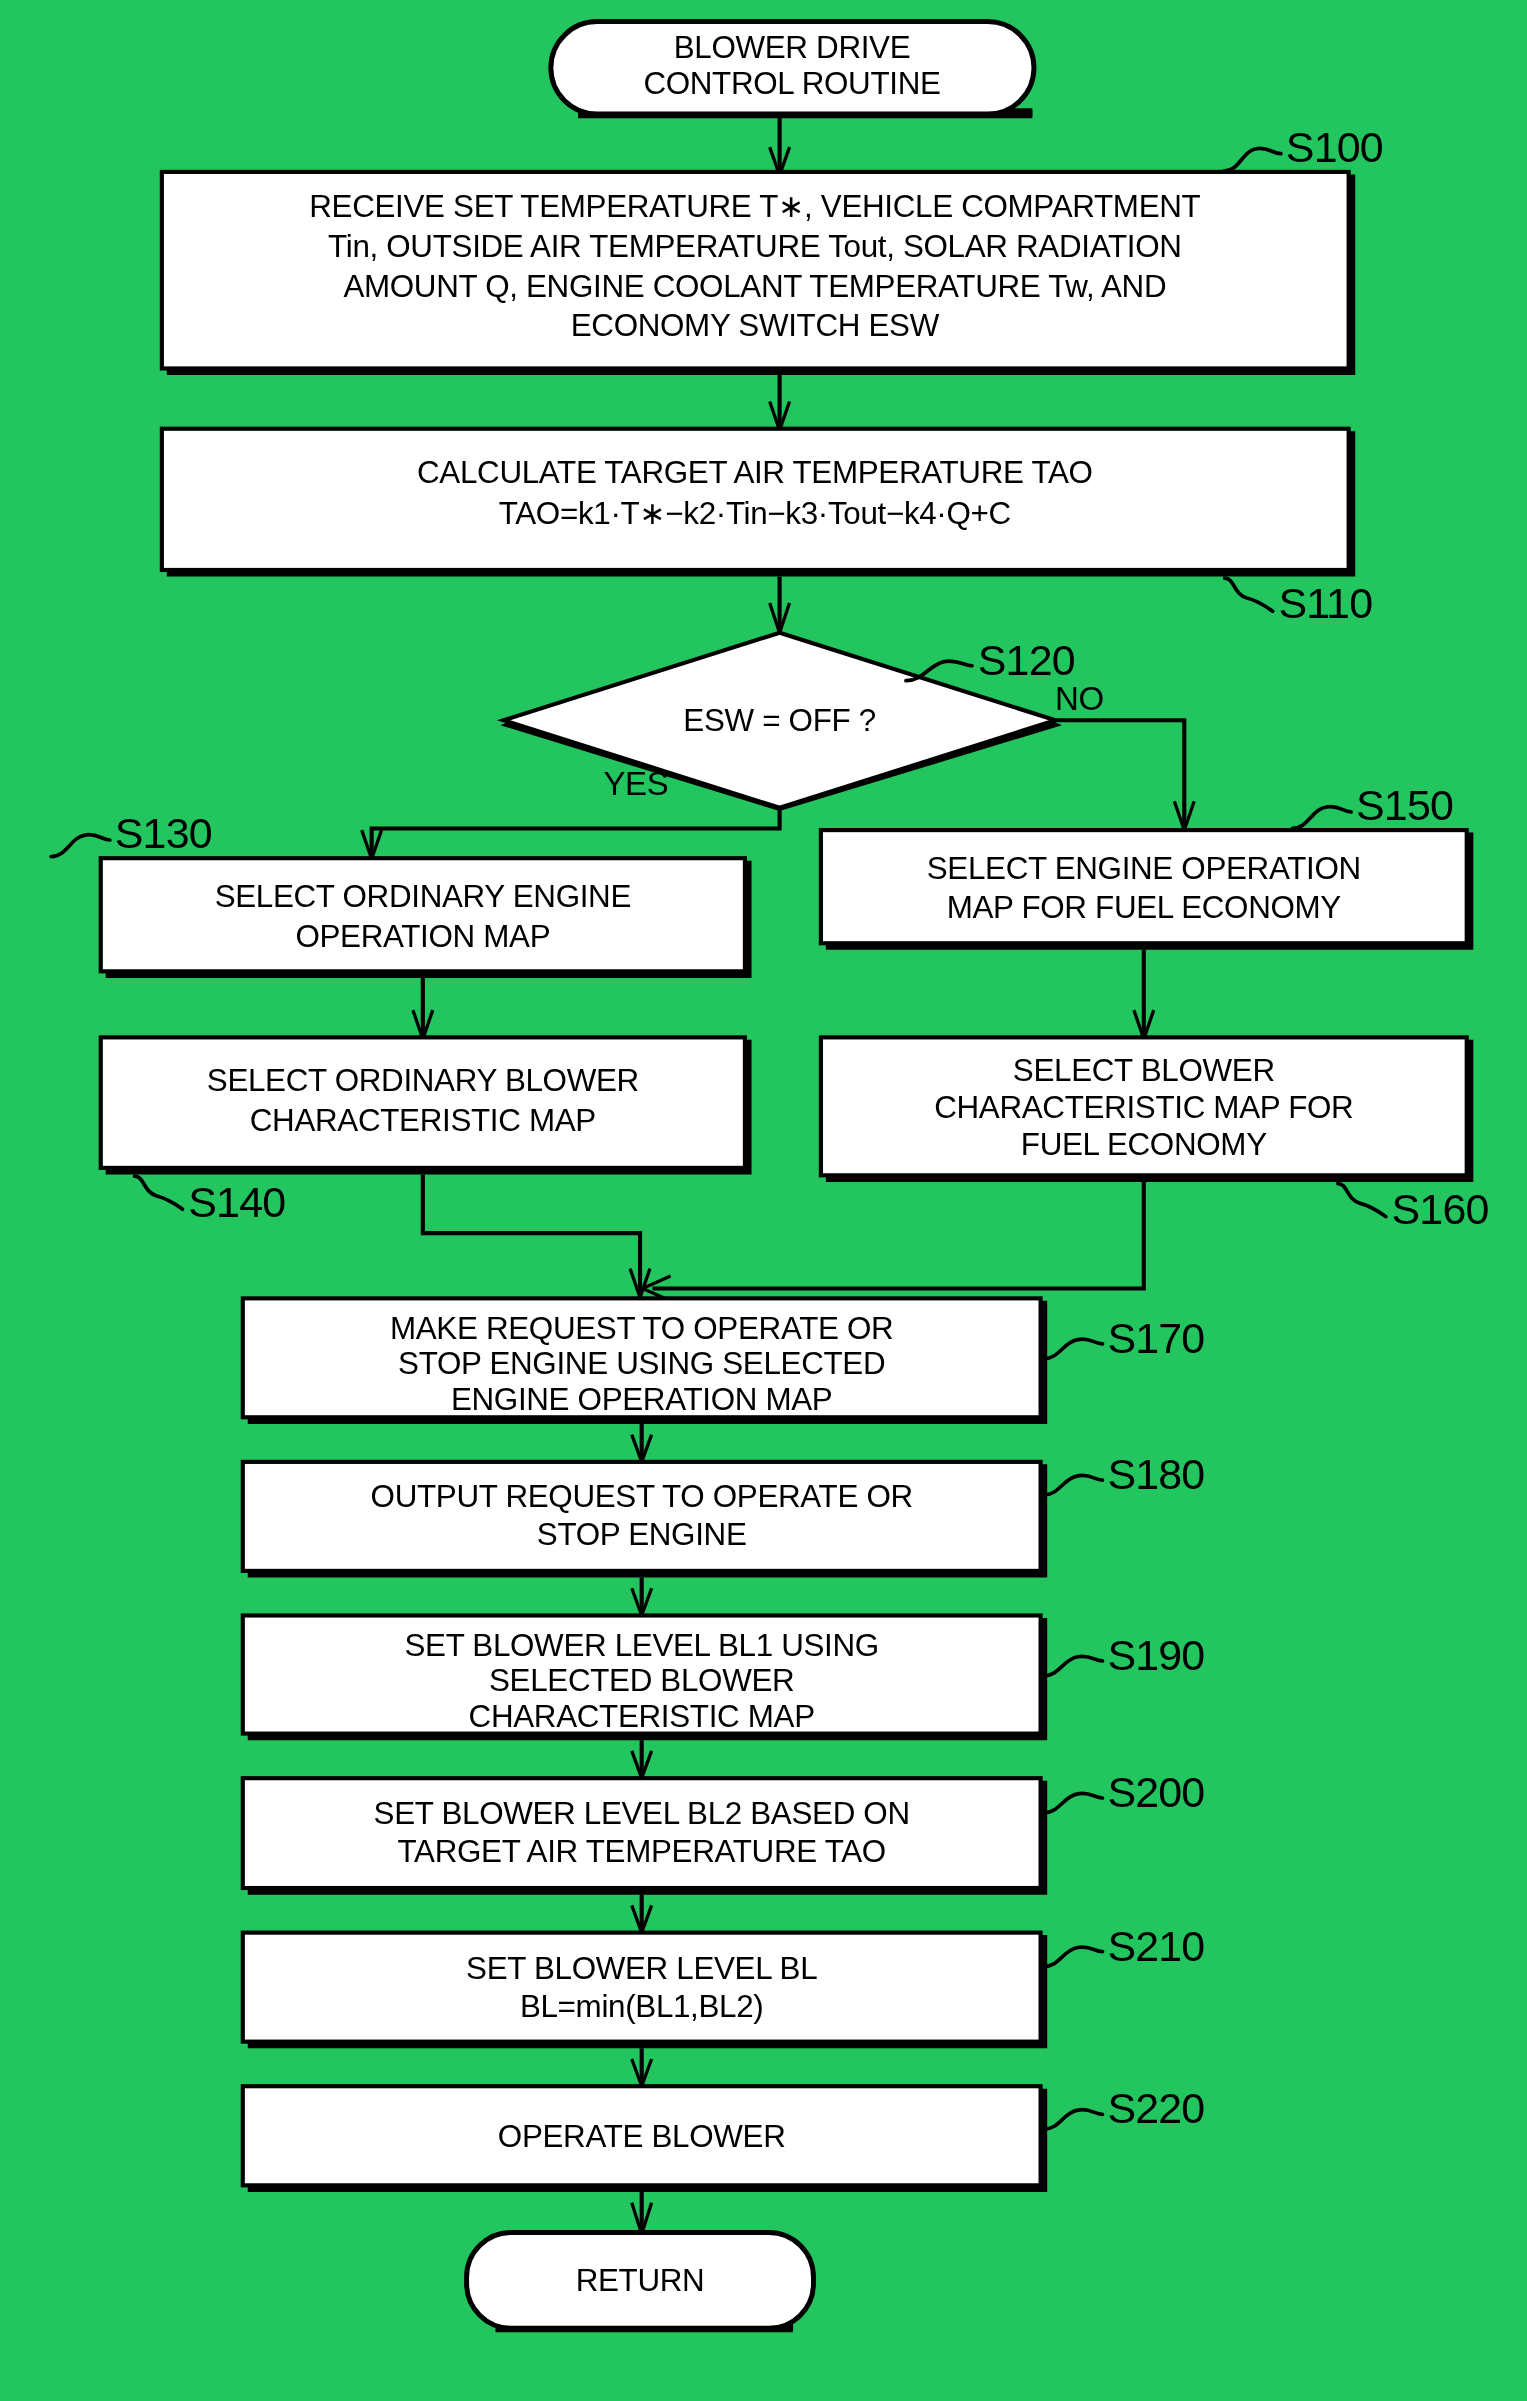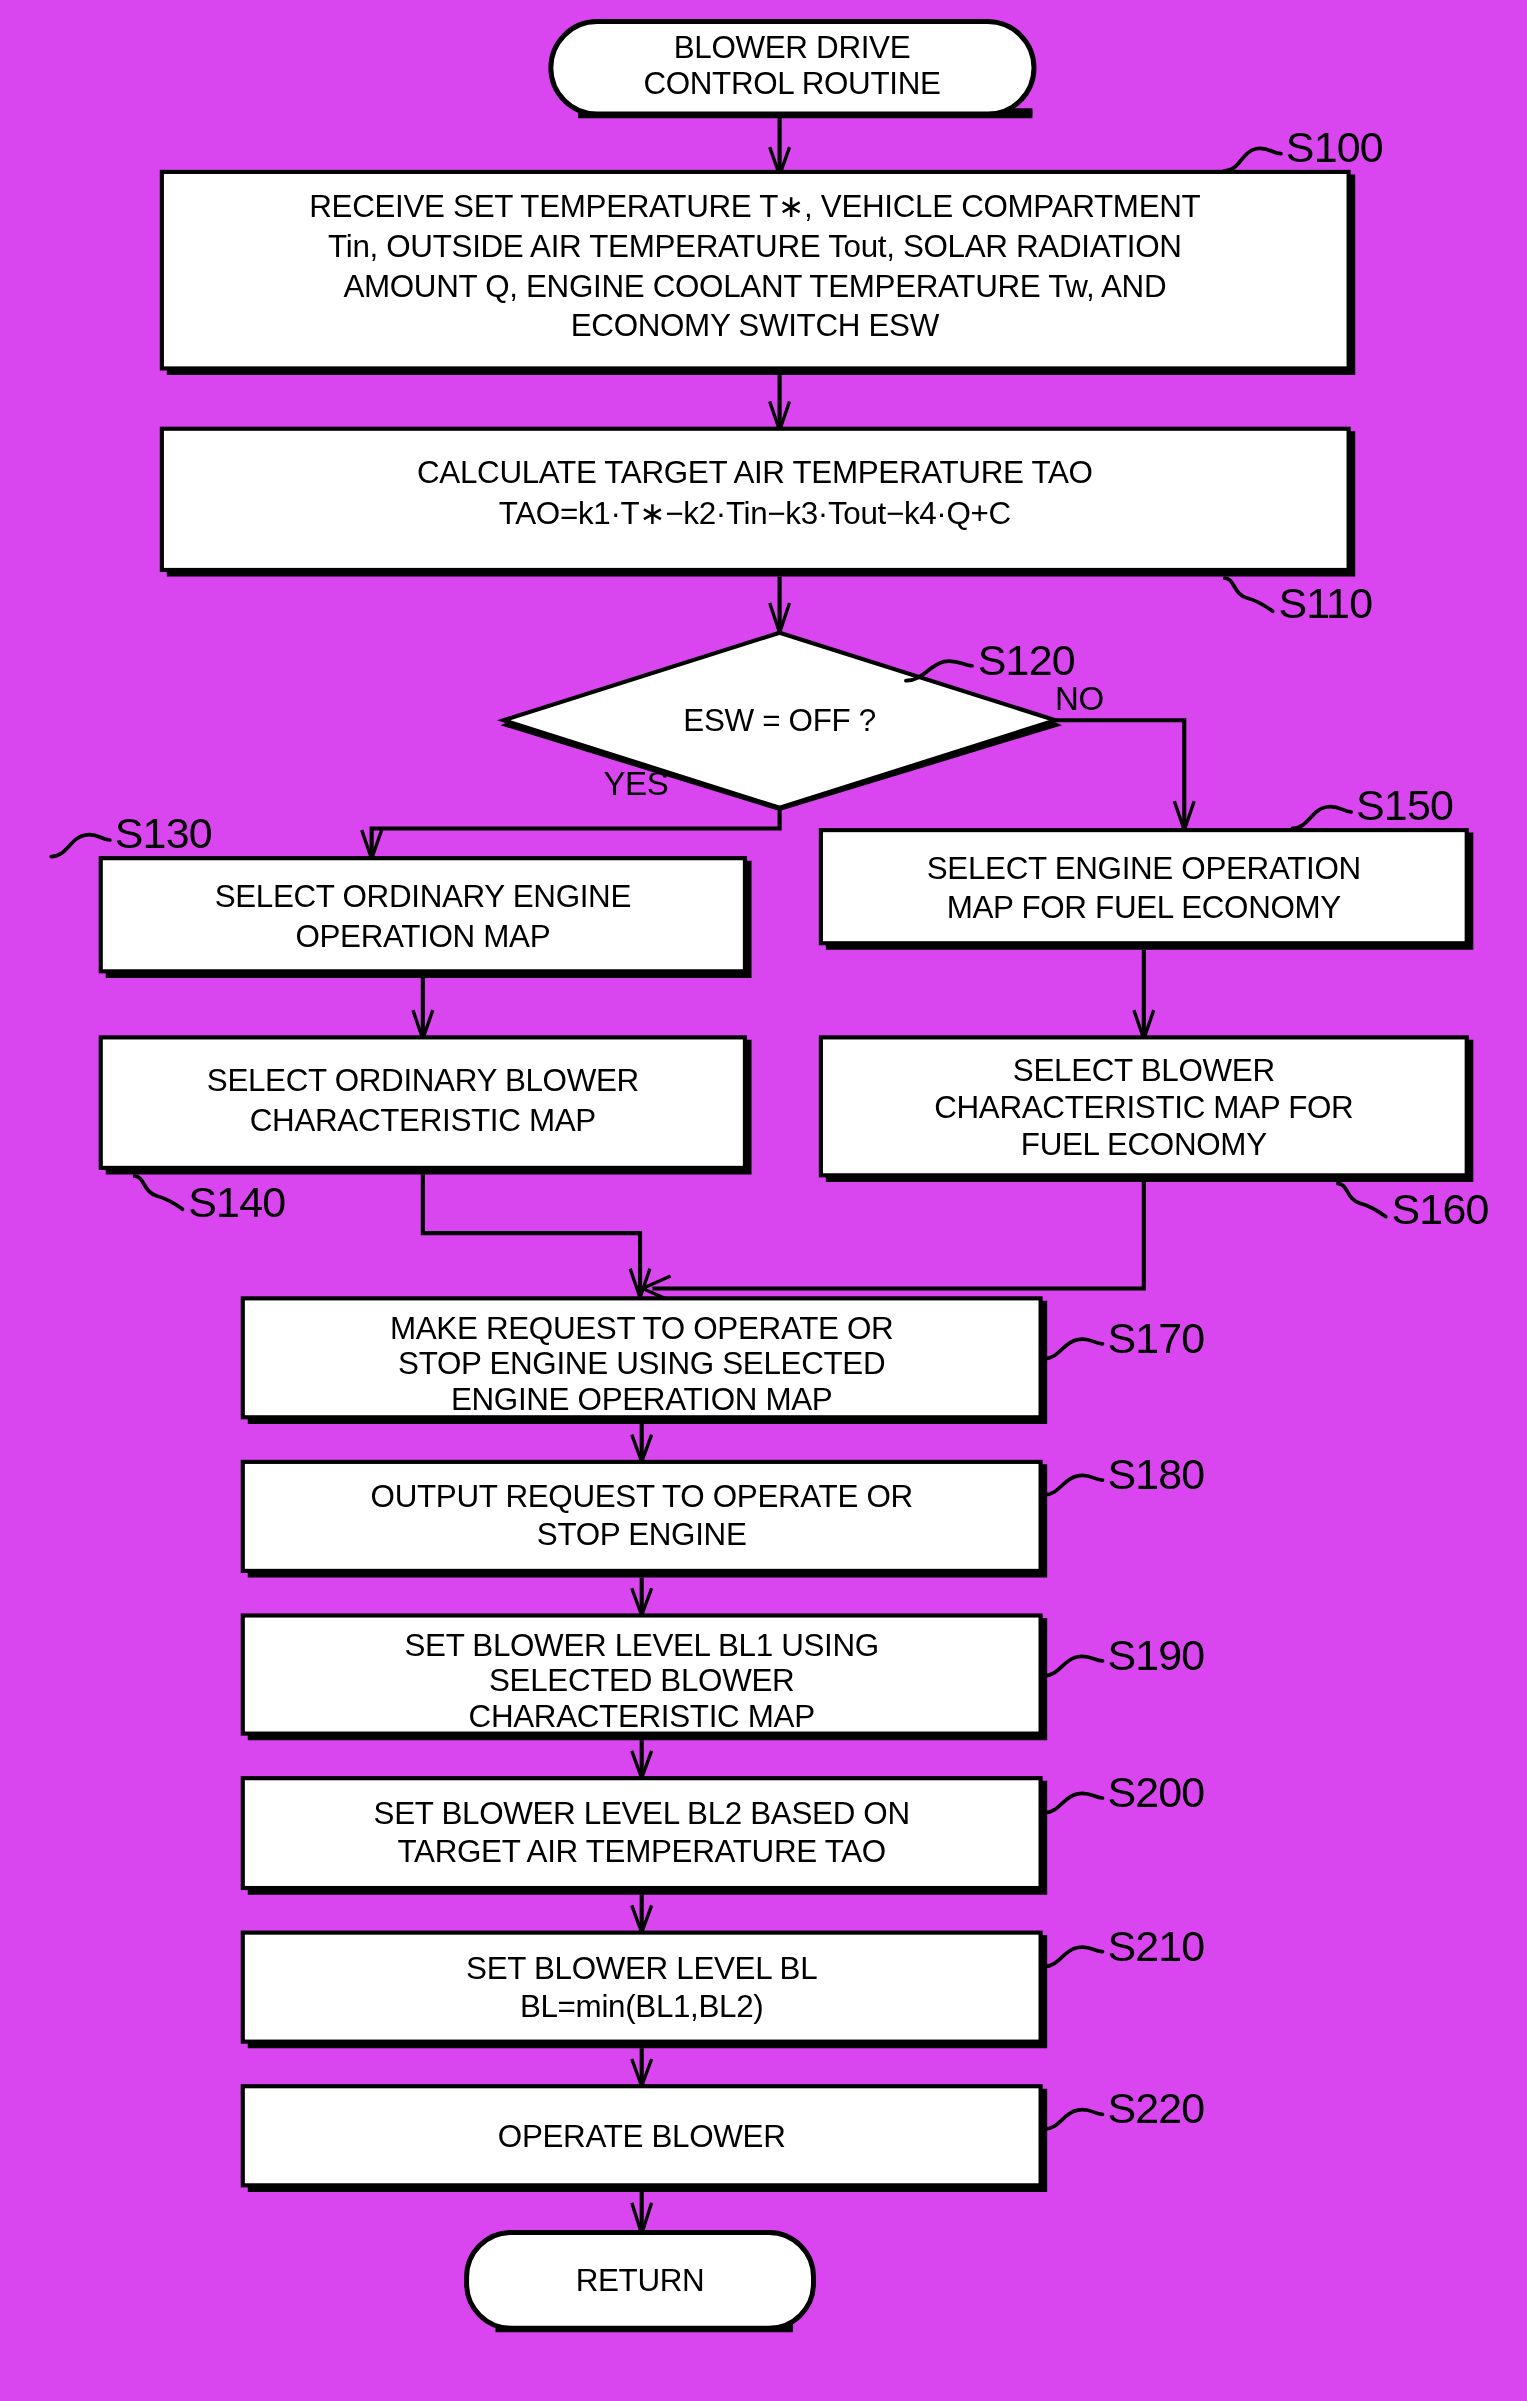--- a/index.html
+++ b/index.html
@@ -7,21 +7,21 @@
     padding: 0;
     background: #ffffff;
   }
   body {
     font-family: "Liberation Sans", sans-serif;
   }
   #flowchart-root {
     position: relative;
     width: 1527px;
     height: 2401px;
-    background: #d946ef;
+    background: #22c55e;
     overflow: hidden;
   }
   svg.chart-canvas {
     position: absolute;
     top: 0;
     left: 0;
     width: 1527px;
     height: 2401px;
     display: block;
   }

